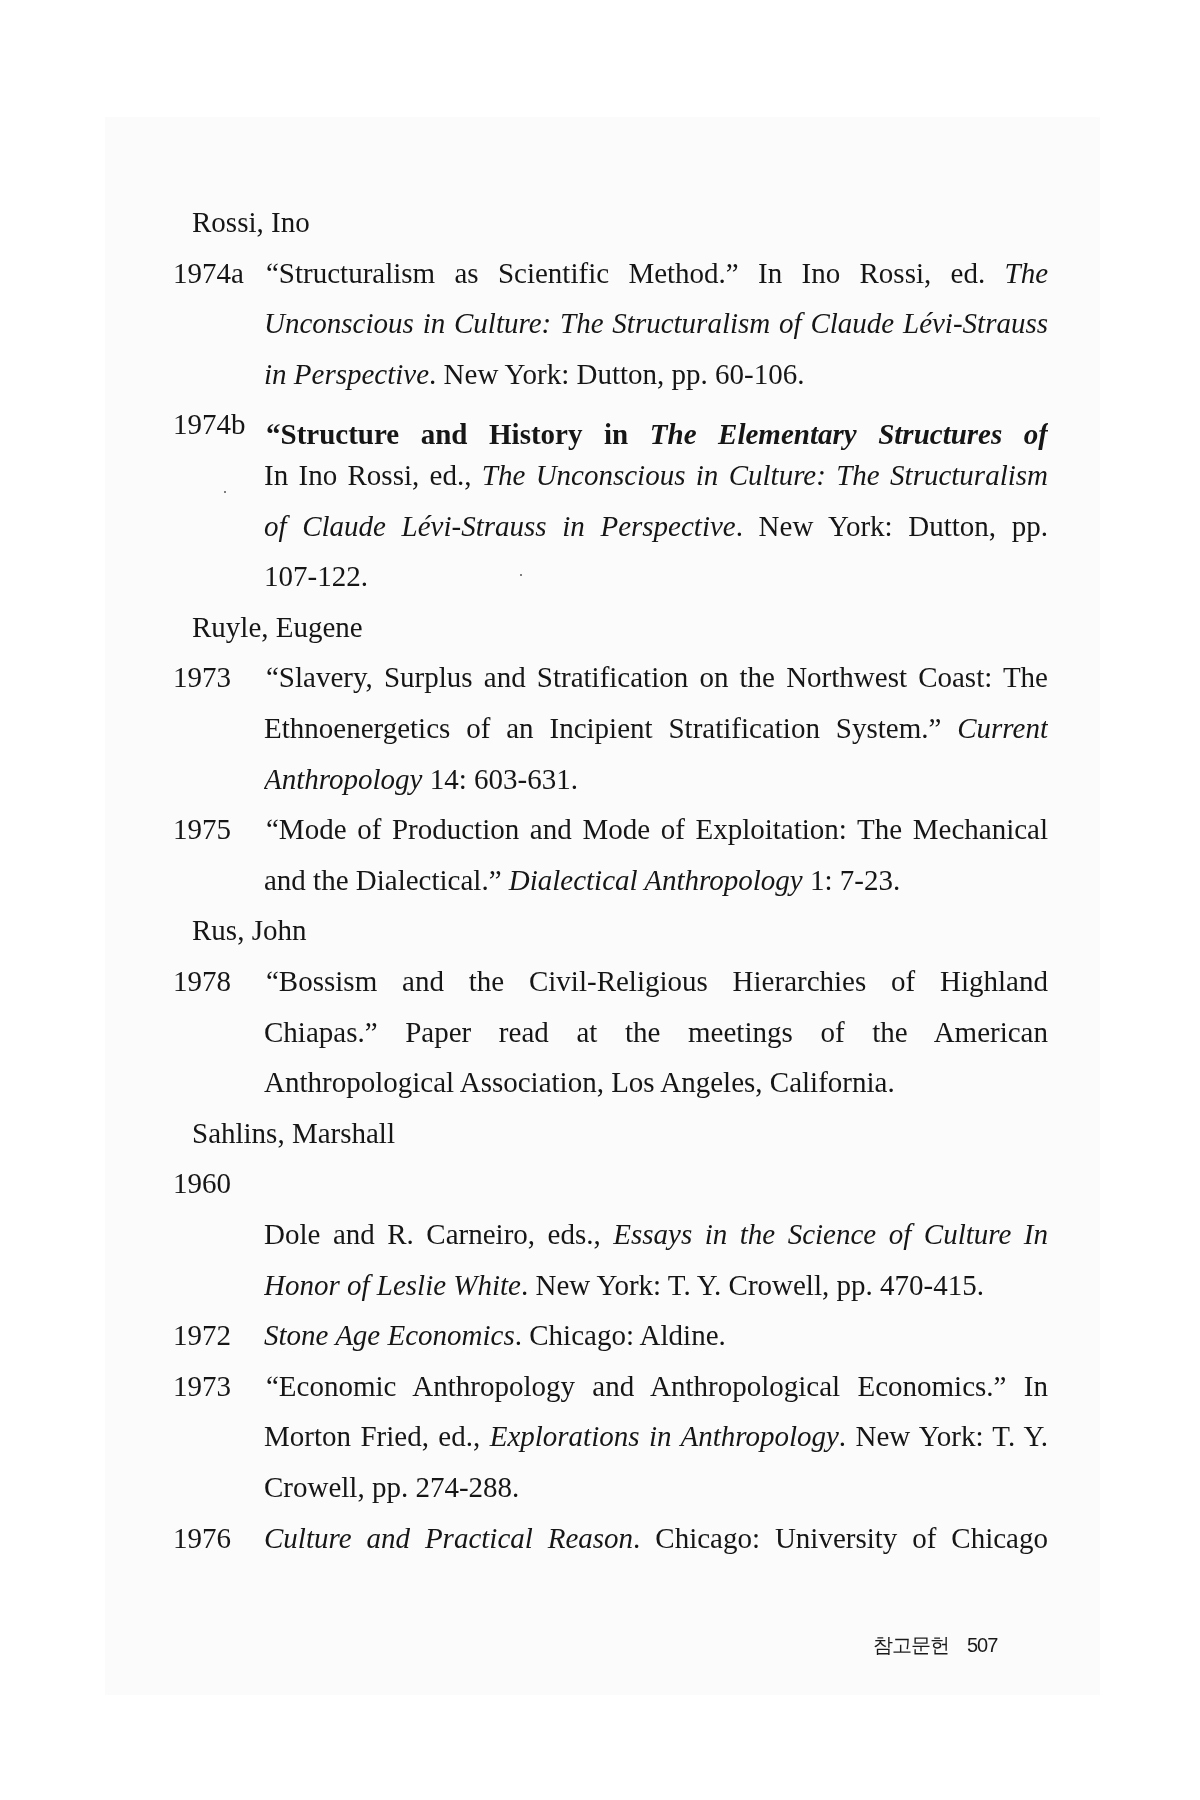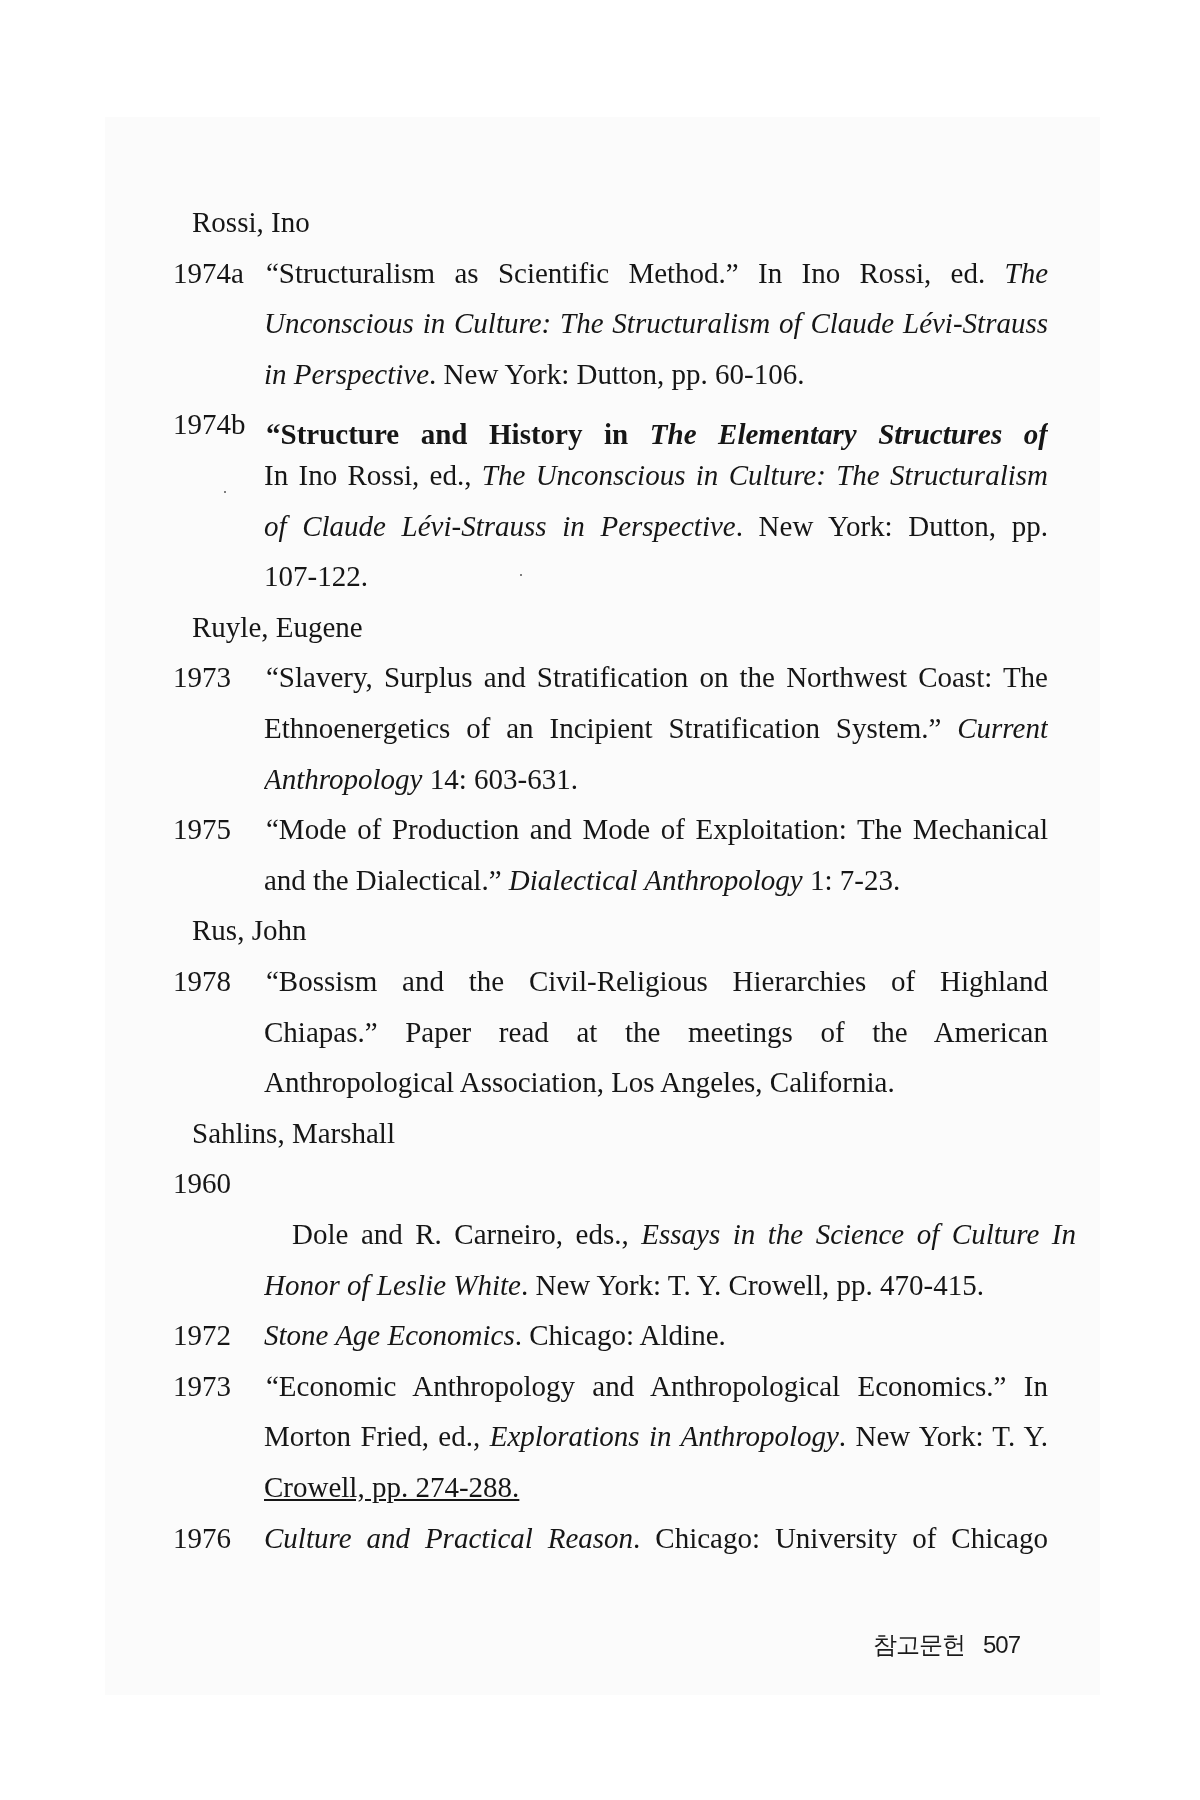--- a/index.html
+++ b/index.html
@@ -9,21 +9,21 @@
           background: #fbfbfb; }
   .page { position: absolute; left: 0; top: 0; width: 1200px; height: 1800px; }
   .line { position: absolute; white-space: nowrap; font-size: 29px; line-height: 34px; }
   .author { left: 147px; margin-left: 45px; }
   .year { left: 173px; }
   .body { left: 264px; width: 784px; text-align: justify; text-align-last: justify;
           white-space: normal; overflow: hidden; height: 34px; }
   .body.last { text-align-last: left; }
   .body.quote-start { left: 266px; width: 782px; }
   .it { font-style: italic; }
-  .footer { position: absolute; top: 1630px; left: 873px; font-size: 24px; line-height: 30px;
+  .footer { position: absolute; top: 1630px; left: 873px; font-size: 20px; line-height: 30px;
             font-family: "DejaVu Sans", sans-serif; white-space: nowrap; color: #1a1a1a; }
   .footer .section { letter-spacing: -1px; }
   .footer .pageno { margin-left: 18px; font-family: "Liberation Sans", sans-serif; letter-spacing: -1px; }
   .speck { position: absolute; width: 2px; height: 2px; background: #555; border-radius: 1px; }
 </style>
 </head>
 <body>
 
 <div class="scan"></div>
 <div class="page" id="page">
@@ -45,28 +45,28 @@
     <div class="line year" style="top: 812.2px;">1975</div>
     <div class="line body quote-start" style="top: 812.2px;"><span>“Mode of Production and Mode of Exploitation: The Mechanical</span></div>
     <div class="line body last" style="top: 862.8px;"><span>and the Dialectical.” </span><span class="it">Dialectical Anthropology</span><span> 1: 7-23.</span></div>
     <div class="line author" style="top: 913.4px;">Rus, John</div>
     <div class="line year" style="top: 964px;">1978</div>
     <div class="line body quote-start" style="top: 964px;"><span>“Bossism and the Civil-Religious Hierarchies of Highland</span></div>
     <div class="line body" style="top: 1014.6px;"><span>Chiapas.” Paper read at the meetings of the American</span></div>
     <div class="line body last" style="top: 1065.2px;"><span>Anthropological Association, Los Angeles, California.</span></div>
     <div class="line author" style="top: 1115.8px;">Sahlins, Marshall</div>
     <div class="line year" style="top: 1166.4px;">1960</div>
-    <div class="line body" style="top: 1217px; margin-left: 28px;"><span>Dole and R. Carneiro, eds., </span><span class="it">Essays in the Science of Culture In</span></div>
+    <div class="line body" style="top: 1217px;"><span>Dole and R. Carneiro, eds., </span><span class="it">Essays in the Science of Culture In</span></div>
     <div class="line body last" style="top: 1267.6px;"><span class="it">Honor of Leslie White</span><span>. New York: T. Y. Crowell, pp. 470-415.</span></div>
     <div class="line year" style="top: 1318.2px;">1972</div>
     <div class="line body last" style="top: 1318.2px;"><span class="it">Stone Age Economics</span><span>. Chicago: Aldine.</span></div>
     <div class="line year" style="top: 1368.8px;">1973</div>
     <div class="line body" style="top: 1419.4px;"><span>Morton Fried, ed., </span><span class="it">Explorations in Anthropology</span><span>. New York: T. Y.</span></div>
     <div class="line body quote-start" style="top: 1368.8px;"><span>“Economic Anthropology and Anthropological Economics.” In</span></div>
-    <div class="line body last" style="top: 1470px; text-decoration: underline;"><span>Crowell, pp. 274-288.</span></div>
+    <div class="line body last" style="top: 1470px;"><span>Crowell, pp. 274-288.</span></div>
     <div class="line year" style="top: 1520.6px;">1976</div>
     <div class="line body" style="top: 1520.6px;"><span class="it">Culture and Practical Reason</span><span>. Chicago: University of Chicago</span></div>
   </div>
 
 <span class="speck" style="left:224px;top:491px;"></span>
 <span class="speck" style="left:520px;top:574px;"></span>
 
 <div class="footer">
   <span class="section">참고문헌</span><span class="pageno">507</span>
 </div>

